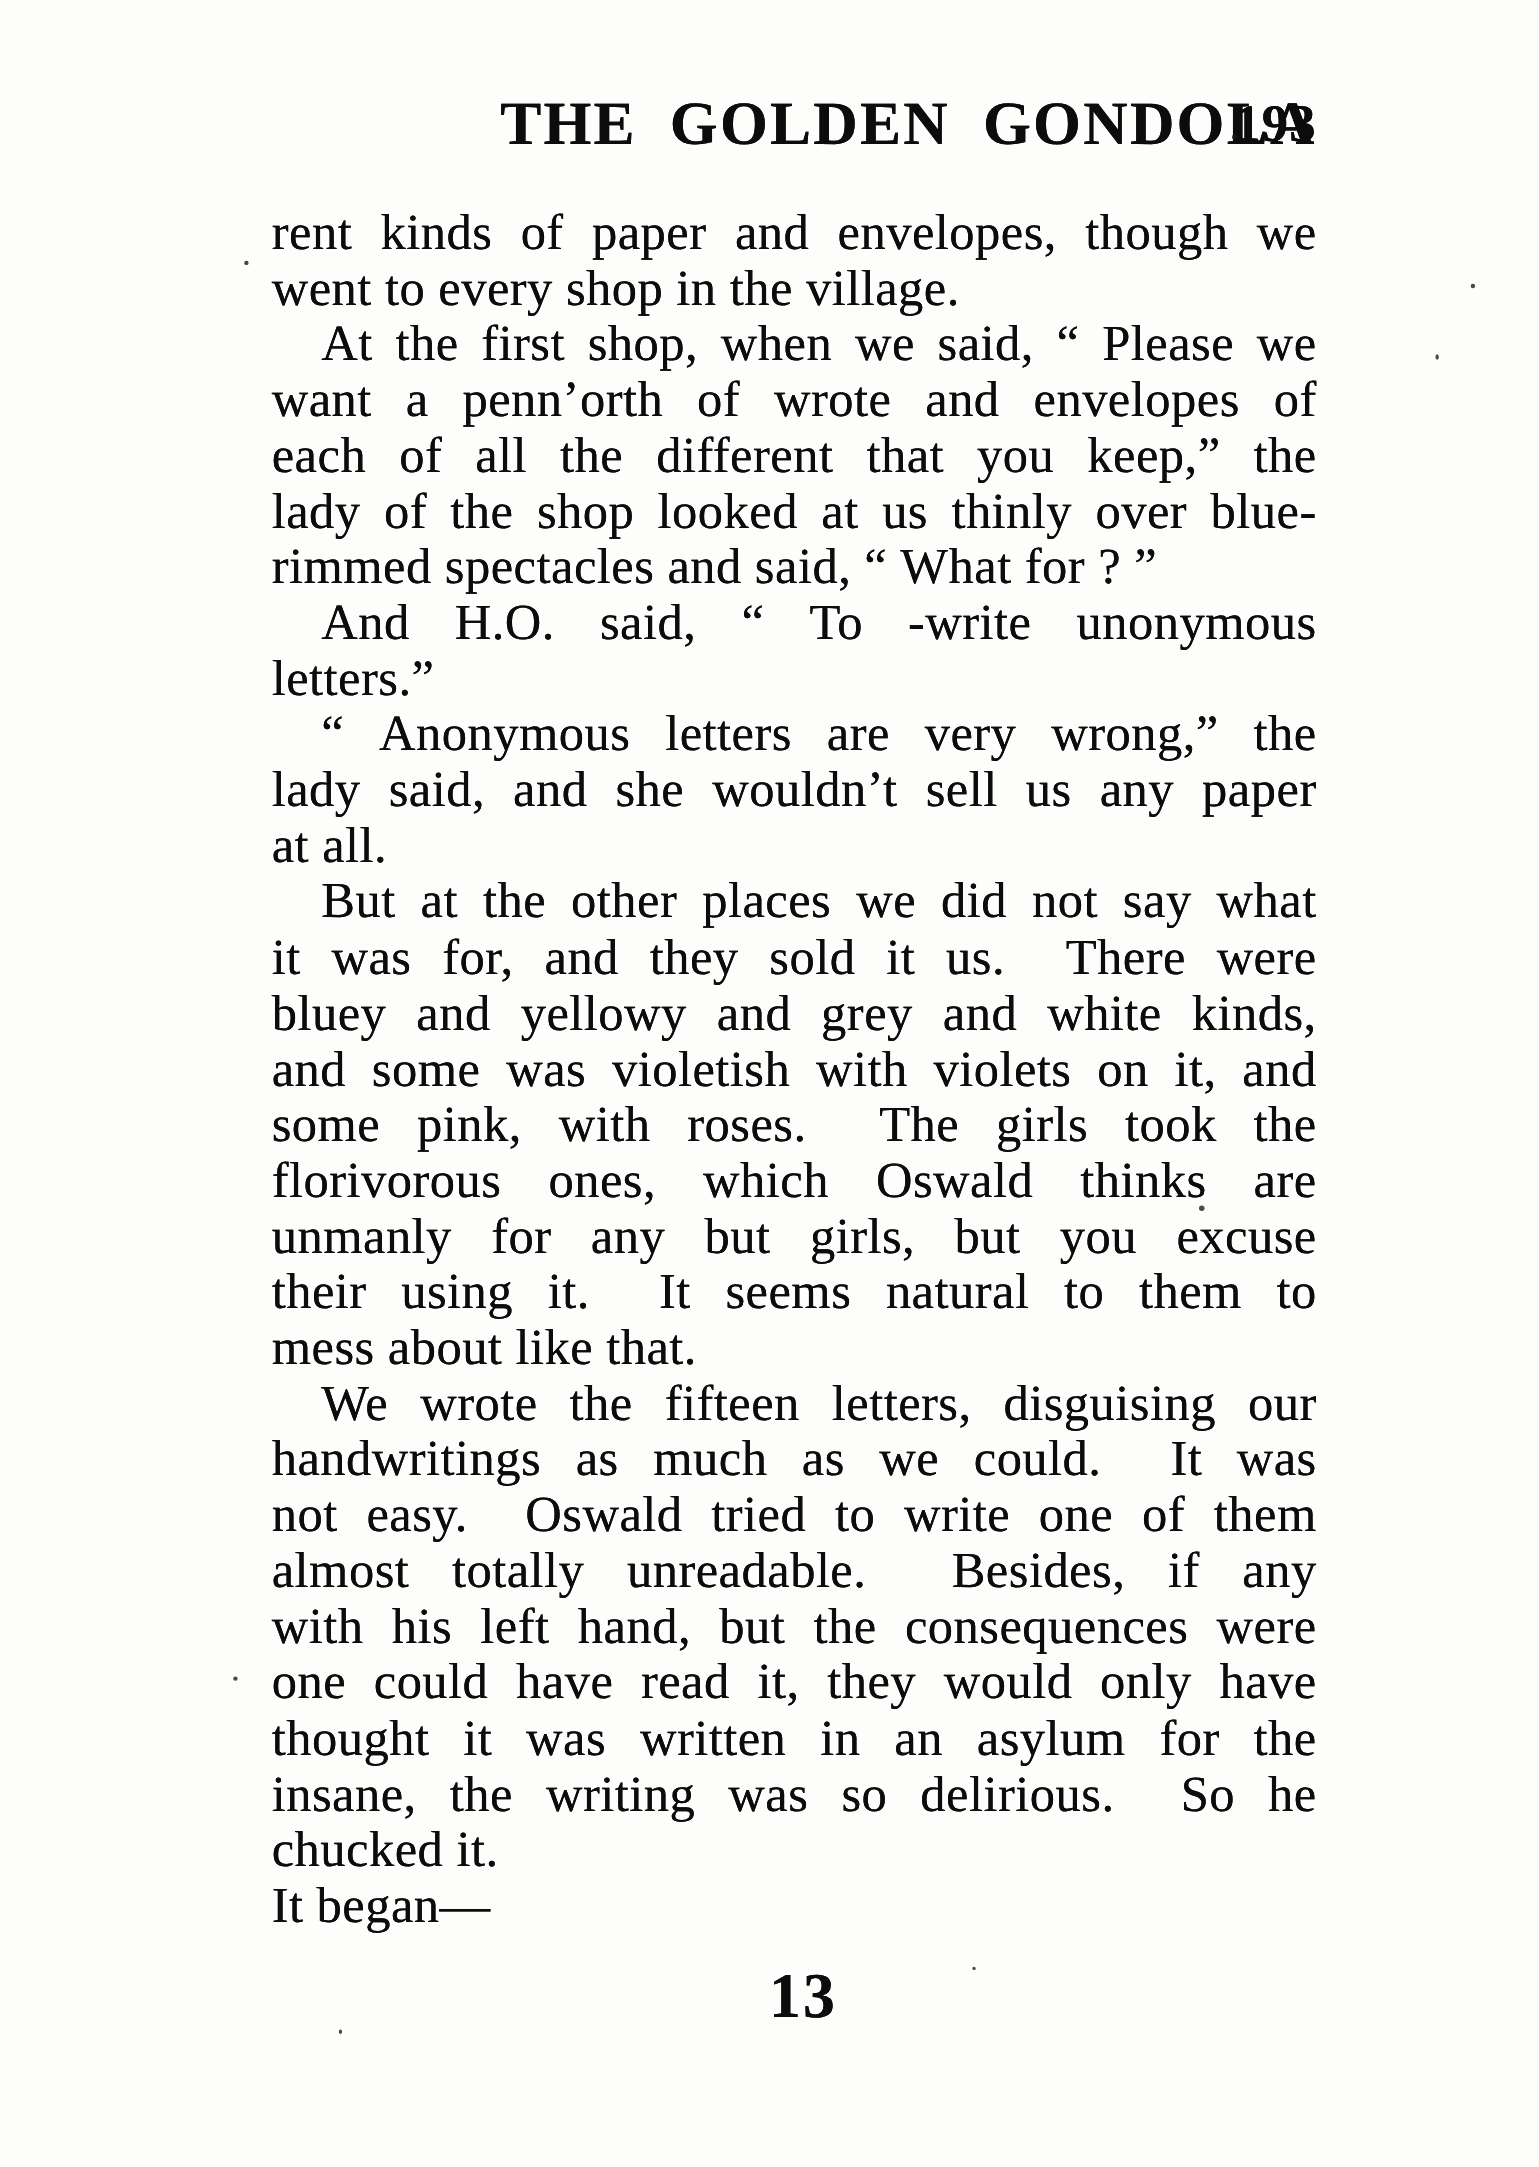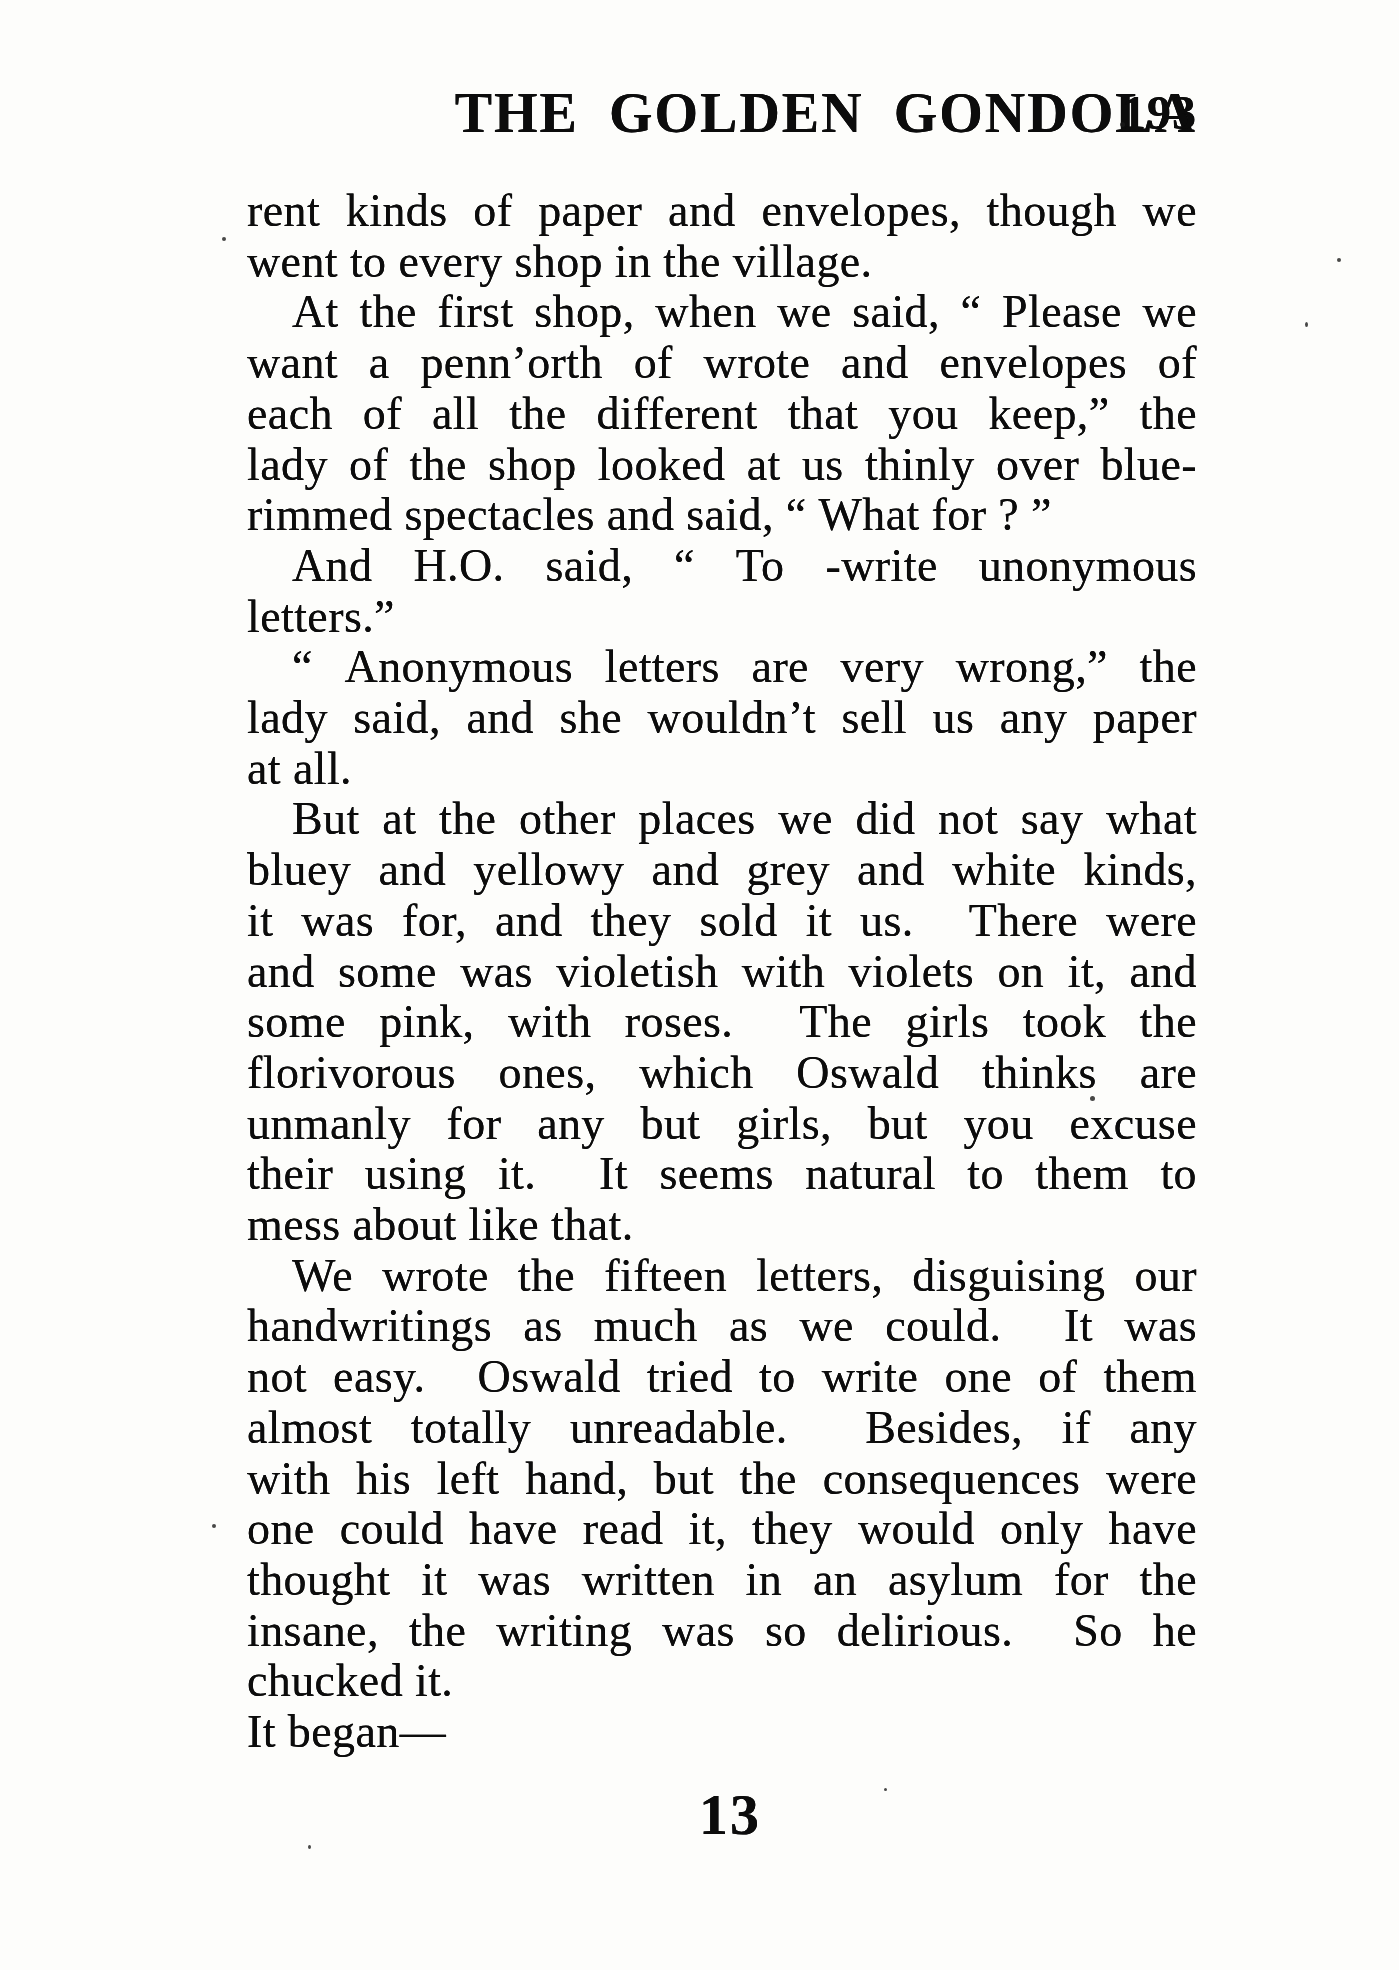--- a/index.html
+++ b/index.html
@@ -56,22 +56,22 @@
       <div class="line">want a penn’orth of wrote and envelopes of</div>
       <div class="line">each of all the different that you keep,” the</div>
       <div class="line">lady of the shop looked at us thinly over blue-</div>
       <div class="line last">rimmed spectacles and said, “&nbsp;What for&nbsp;?&nbsp;”</div>
       <div class="line indent">And H.O. said, “&nbsp;To -write unonymous</div>
       <div class="line last">letters.”</div>
       <div class="line indent">“&nbsp;Anonymous letters are very wrong,” the</div>
       <div class="line">lady said, and she wouldn’t sell us any paper</div>
       <div class="line last">at all.</div>
       <div class="line indent">But at the other places we did not say what</div>
+      <div class="line">it was for, and they sold it us.&nbsp; There were</div>
       <div class="line">bluey and yellowy and grey and white kinds,</div>
-      <div class="line">it was for, and they sold it us.&nbsp; There were</div>
       <div class="line">and some was violetish with violets on it, and</div>
       <div class="line">some pink, with roses.&nbsp; The girls took the</div>
       <div class="line">florivorous ones, which Oswald thinks are</div>
       <div class="line">unmanly for any but girls, but you excuse</div>
       <div class="line">their using it.&nbsp; It seems natural to them to</div>
       <div class="line last">mess about like that.</div>
       <div class="line indent">We wrote the fifteen letters, disguising our</div>
       <div class="line">handwritings as much as we could.&nbsp; It was</div>
       <div class="line">not easy.&nbsp; Oswald tried to write one of them</div>
       <div class="line">almost totally unreadable.&nbsp; Besides, if any</div>

